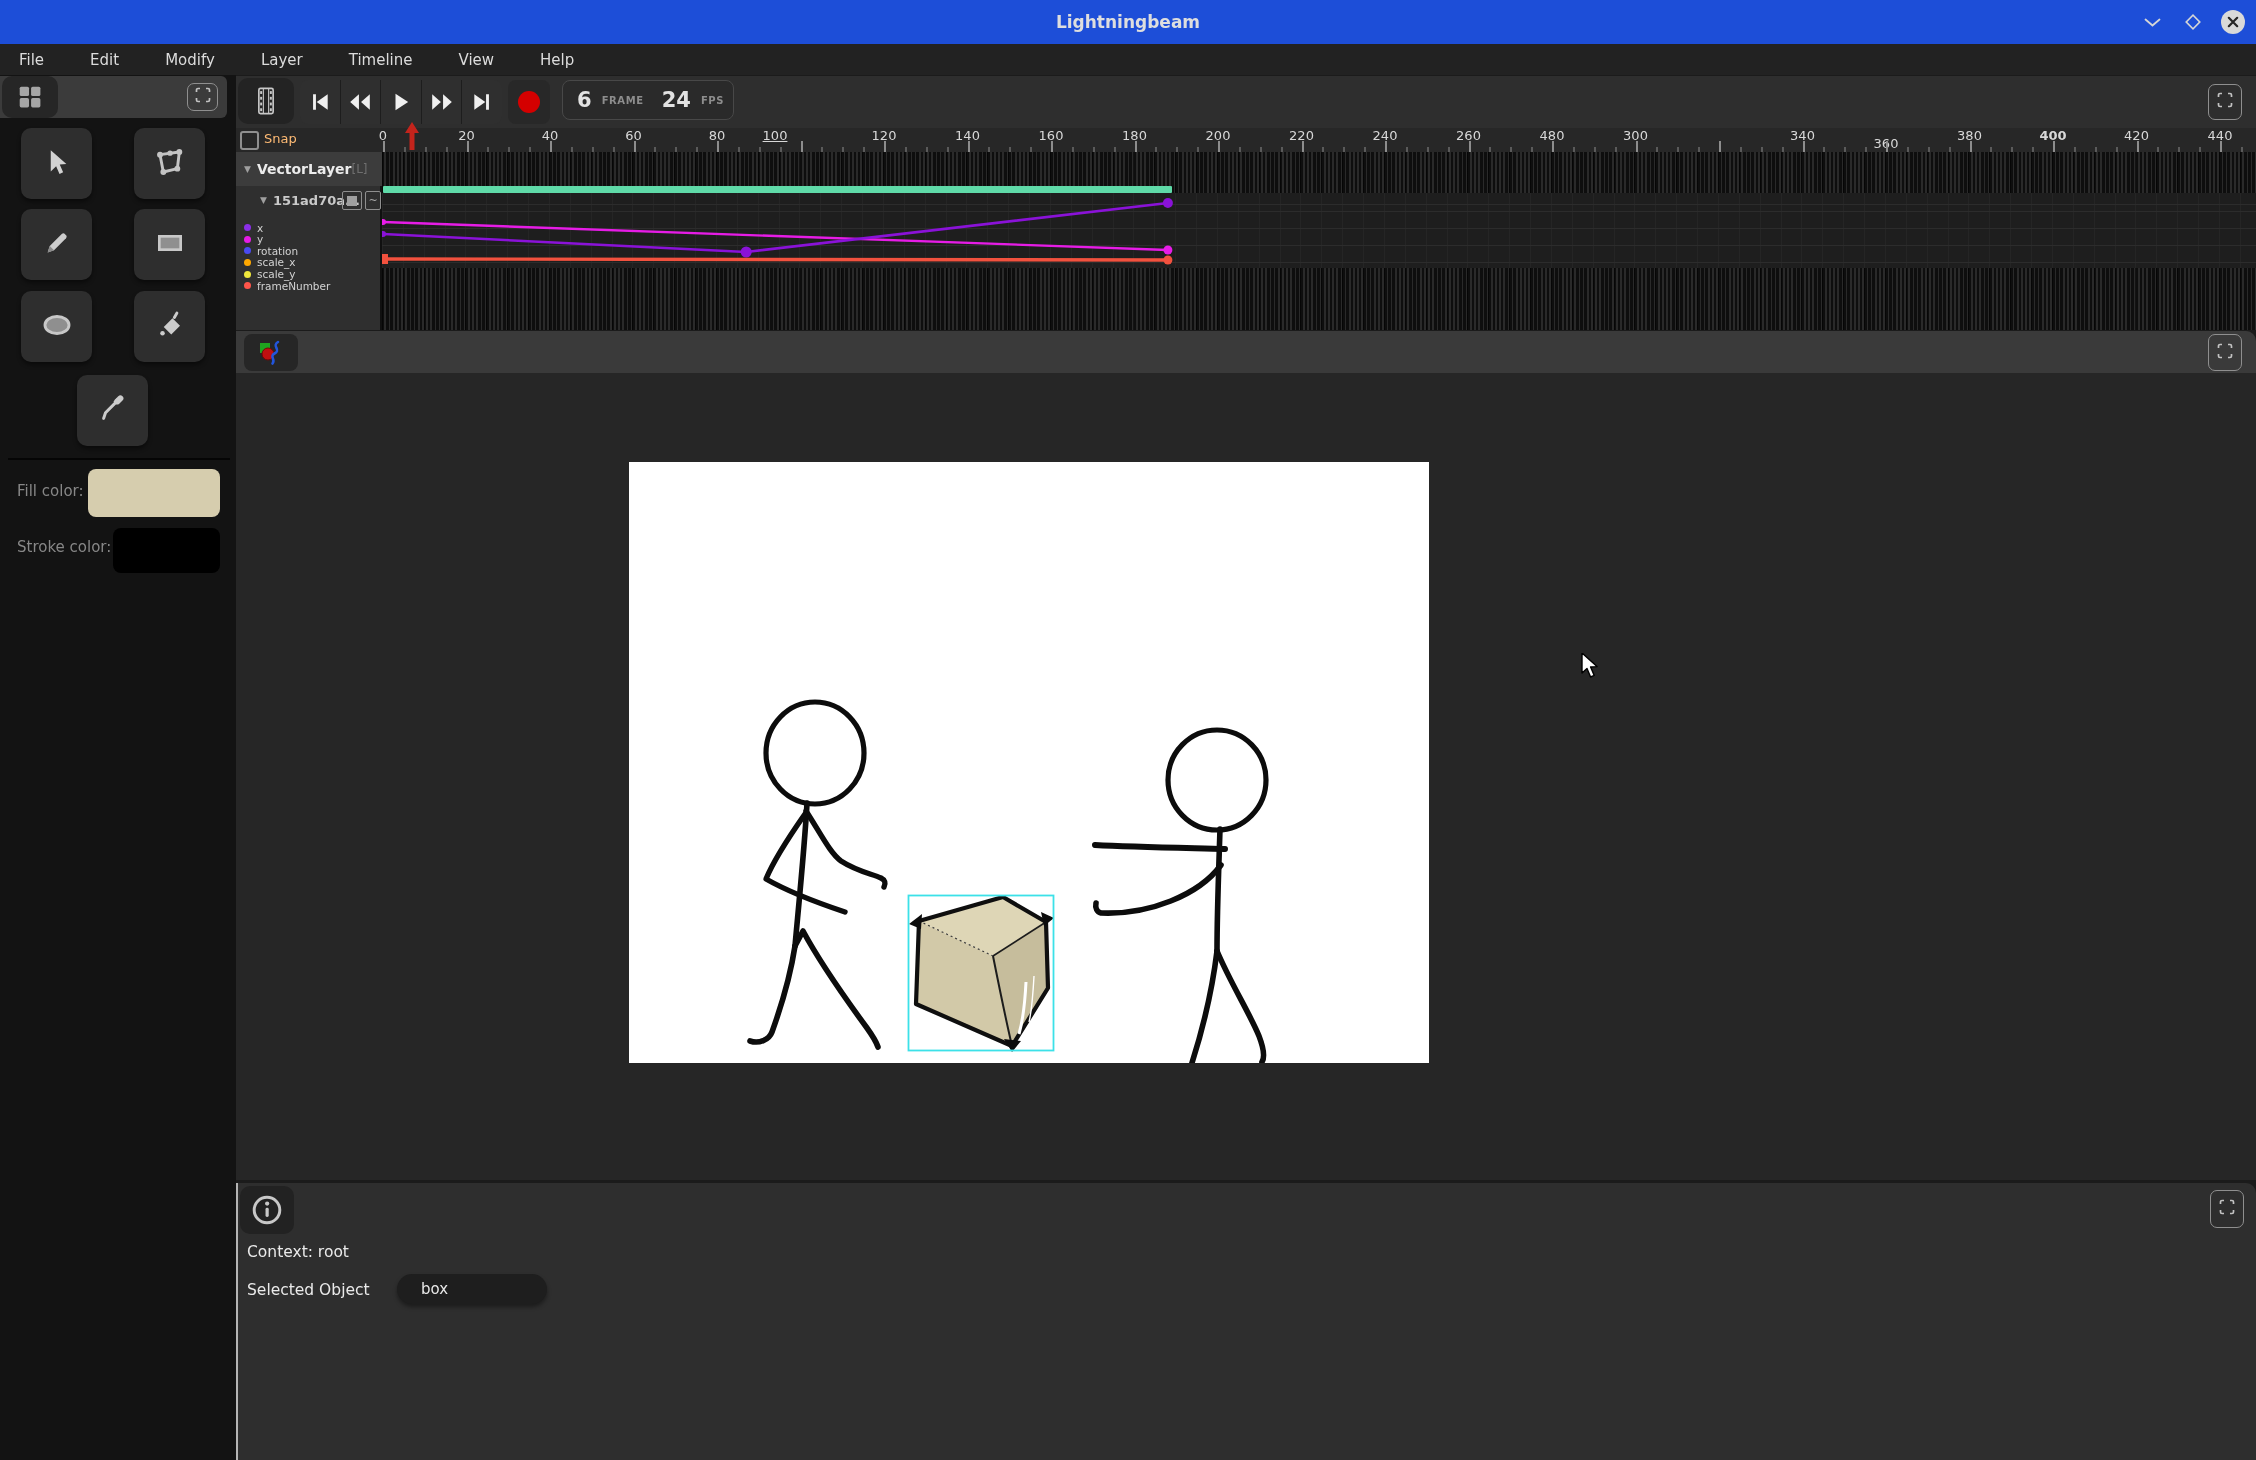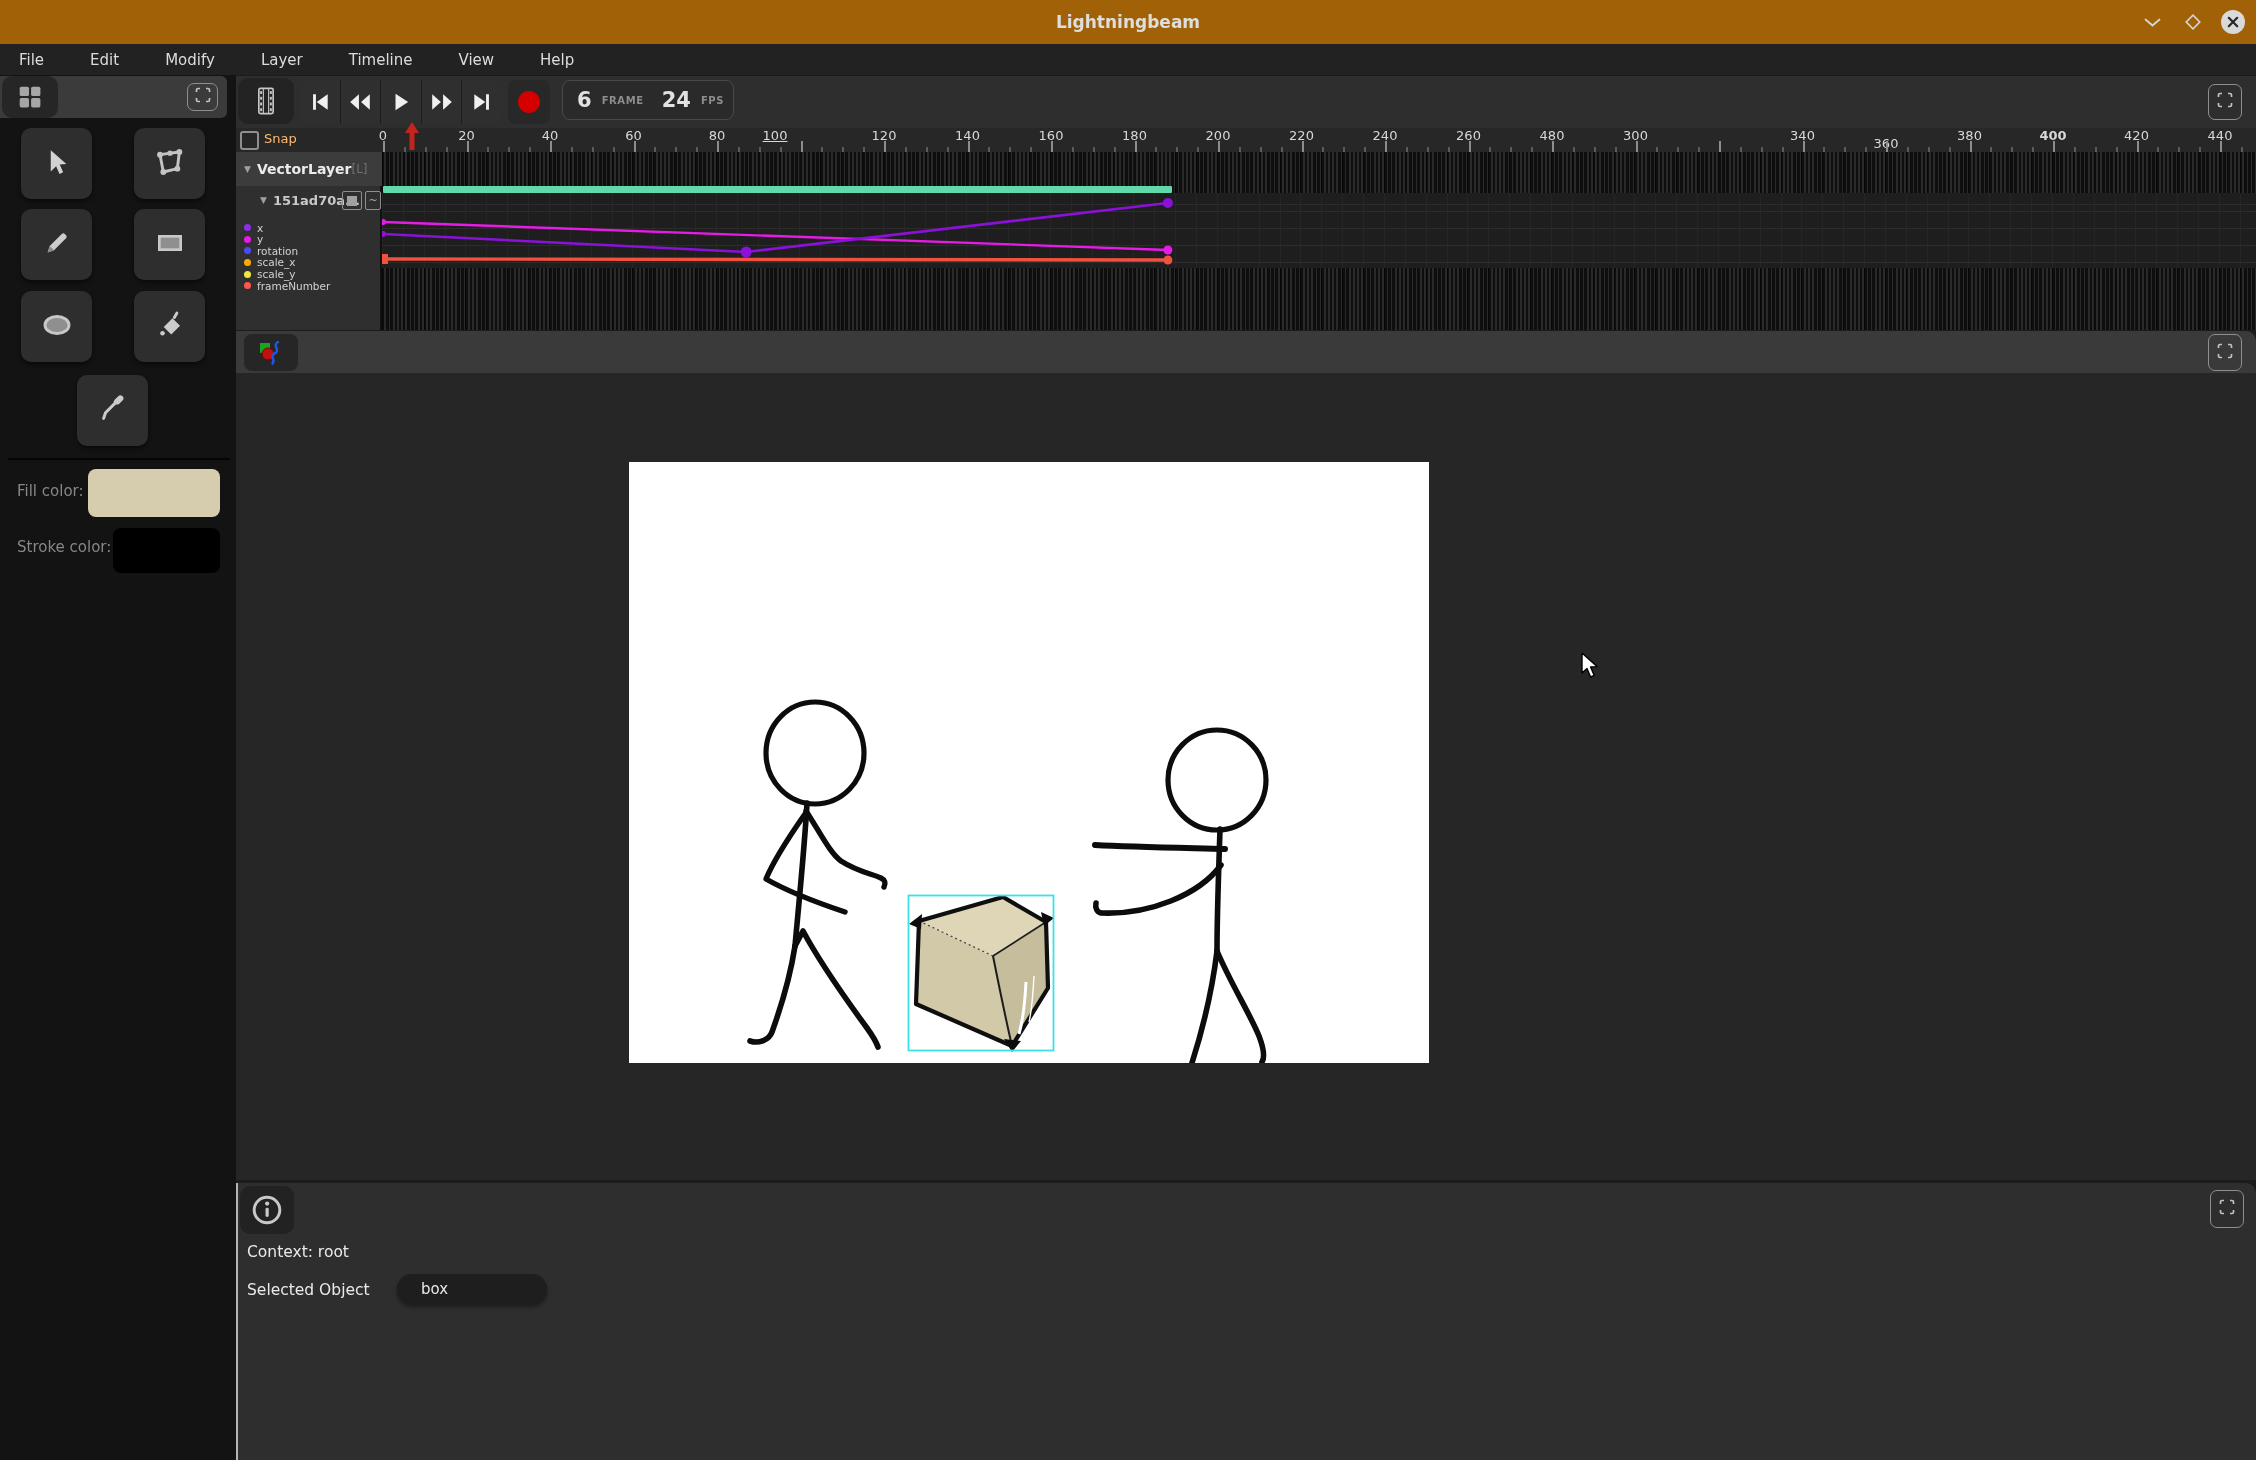--- a/index.html
+++ b/index.html
@@ -1,21 +1,21 @@
 <!DOCTYPE html>
 <html><head>
 <meta charset="utf-8">
 <style>
   html,body{margin:0;padding:0;background:#1b1b1b;}
   body{width:2256px;height:1460px;position:relative;overflow:hidden;
        font-family:"DejaVu Sans","Liberation Sans",sans-serif;color:#e8e8e8;
        -webkit-font-smoothing:antialiased;}
   .abs{position:absolute;}
   
-  .titlebar{left:0;top:0;width:2256px;height:44px;background:#a16207;}
+  .titlebar{left:0;top:0;width:2256px;height:44px;background:#1d4ed8;}
   .title{width:100%;text-align:center;line-height:44px;font-size:17px;font-weight:bold;color:#dedede;}
   .winbtn{position:absolute;top:0;height:44px;display:flex;align-items:center;justify-content:center;width:34px;cursor:default;}
   .menubar{left:0;top:44px;width:2256px;height:31px;background:#222222;display:flex;align-items:center;gap:46px;padding-left:19px;box-sizing:border-box;}
   .menu-item{font-size:15px;color:#dcdcdc;}
   
   .sidebar{left:0;top:75px;width:236px;height:1385px;background:#131313;}
   .side-header{left:0;top:1px;width:227px;height:42px;background:#3b3b3b;border-radius:0 6px 6px 0;}
   .icon-btn{background:#262626;border-radius:10px;display:flex;align-items:center;justify-content:center;}
   .expand-btn{border:1px solid #8f8f8f;border-radius:7px;background:transparent;display:flex;align-items:center;justify-content:center;box-sizing:border-box;}
   .tool-btn{width:71px;height:71px;background:#2e2e2e;border-radius:10px;display:flex;align-items:center;justify-content:center;box-shadow:0 3px 4px rgba(0,0,0,.45);position:absolute;}

